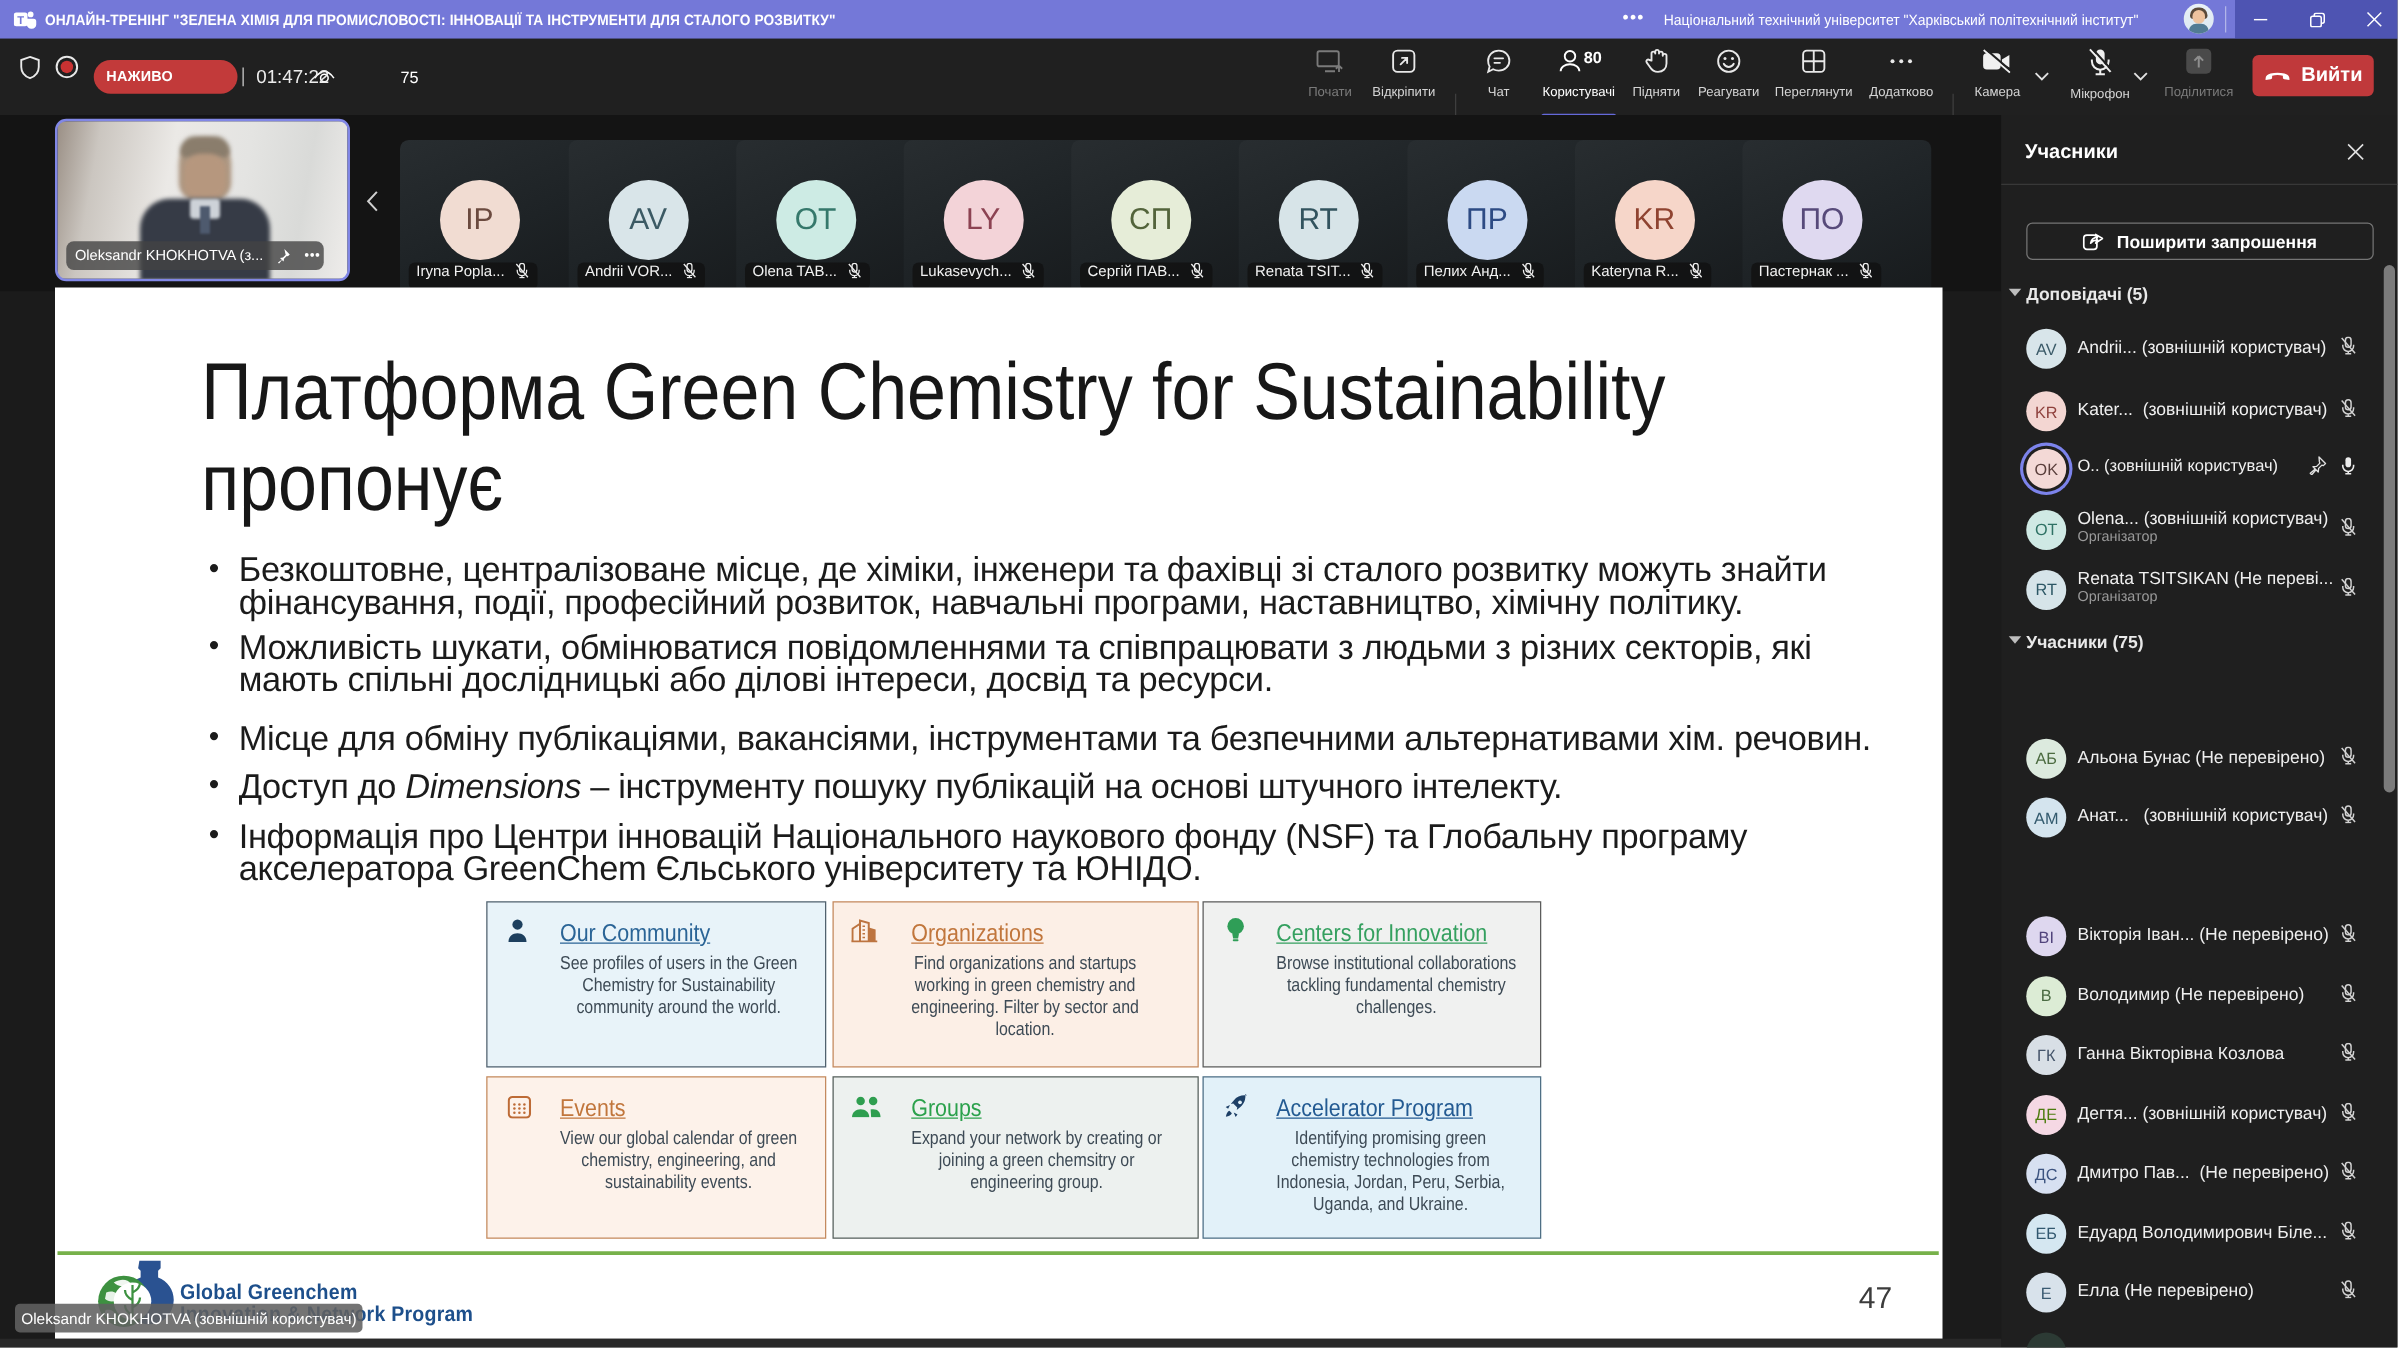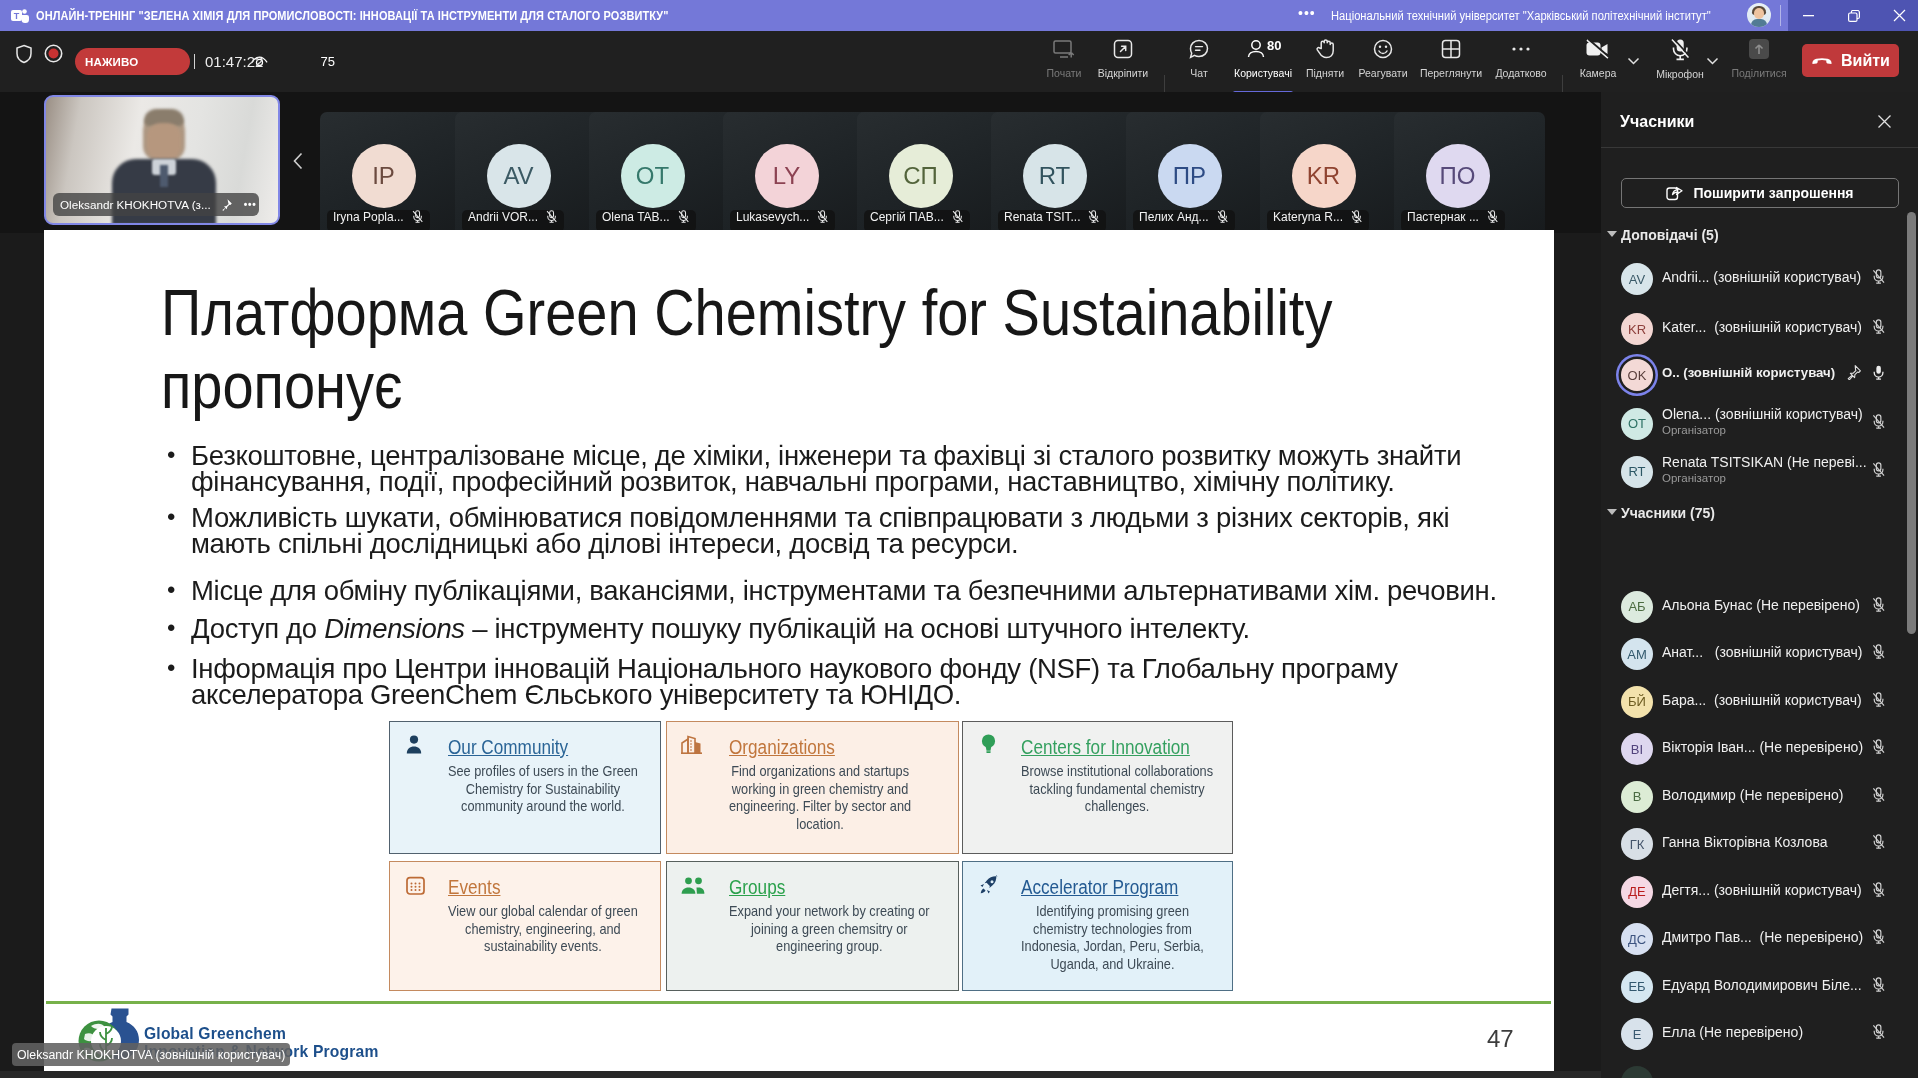--- a/index.html
+++ b/index.html
@@ -488,21 +488,21 @@
   </div>
   <div class="prow" style="top:213px">
     <div class="pav" style="background:#f3d6d2;color:#8e403c">KR</div>
     <div class="pnm">Kater...&nbsp;&nbsp;(зовнішній користувач)</div>
     <svg class="mic" width="15" height="15" viewBox="0 0 14 14" style="color:#d2d2d2">
         <use href="#micoff"></use>
       </svg>
   </div>
   <div class="prow" style="top:259px">
     <div class="pav" style="background:#f3d9d6;color:#5a3f3c;box-shadow:0 0 0 2.5px #1f1f1f,0 0 0 5px #7c83eb">OK</div>
-    <div class="pnm" style="font-weight:700;font-size:13.2px">O.. (зовнішній користувач)</div>
+    <div class="pnm" style="font-weight:400;font-size:13.2px">O.. (зовнішній користувач)</div>
     <svg style="position:absolute;left:245px;top:13px" width="16" height="16" viewBox="0 0 16 16">
       <path d="M9.2 1.6 l5.2 5.2 -1.7 1.7 -1.2-.4 -2.6 2.6 -.3 2.9 -1.8-1.8 -3.4 4 -1.2-1.2 4-3.4 -1.8-1.8 2.9-.3 2.6-2.6 -.4-1.2 Z" fill="none" stroke="#e0e0e0" stroke-width="1.1" stroke-linejoin="round"></path>
     </svg>
     <svg class="mic" width="15" height="15" viewBox="0 0 14 14">
       <rect x="5" y="0.8" width="4.2" height="7.4" rx="2.1" fill="#ececec"></rect>
       <path d="M3 6.3 v1 a4 4 0 0 0 8.1 0 v-1" fill="none" stroke="#ececec" stroke-width="1.2"></path>
       <path d="M7.1 11.5 v1.6 M4.9 13.1 h4.4" stroke="#ececec" stroke-width="1.2"></path>
     </svg>
   </div>
   <div class="prow two" style="top:307.5px">
@@ -531,27 +531,20 @@
         <use href="#micoff"></use>
       </svg>
   </div>
   <div class="prow" style="top:538px">
     <div class="pav" style="background:#d4e4ee;color:#335a6e">АМ</div>
     <div class="pnm">Анат...&nbsp;&nbsp;&nbsp;(зовнішній користувач)</div>
     <svg class="mic" width="15" height="15" viewBox="0 0 14 14" style="color:#d2d2d2">
         <use href="#micoff"></use>
       </svg>
   </div>
-  <div class="prow" style="top:585.5px">
-    <div class="pav" style="background:#f3e2ac;color:#6b5a1f">БЙ</div>
-    <div class="pnm">Бара...&nbsp;&nbsp;(зовнішній користувач)</div>
-    <svg class="mic" width="15" height="15" viewBox="0 0 14 14" style="color:#d2d2d2">
-        <use href="#micoff"></use>
-      </svg>
-  </div>
   <div class="prow" style="top:633px">
     <div class="pav" style="background:#ded7ef;color:#51437c">ВІ</div>
     <div class="pnm">Вікторія Іван... (Не перевірено)</div>
     <svg class="mic" width="15" height="15" viewBox="0 0 14 14" style="color:#d2d2d2">
         <use href="#micoff"></use>
       </svg>
   </div>
   <div class="prow" style="top:680.5px">
     <div class="pav" style="background:#dcecd5;color:#4b6b43">В</div>
     <div class="pnm">Володимир (Не перевірено)</div>
@@ -560,21 +553,21 @@
       </svg>
   </div>
   <div class="prow" style="top:728px">
     <div class="pav" style="background:#d8dfe6;color:#44546a">ГК</div>
     <div class="pnm">Ганна Вікторівна Козлова</div>
     <svg class="mic" width="15" height="15" viewBox="0 0 14 14" style="color:#d2d2d2">
         <use href="#micoff"></use>
       </svg>
   </div>
   <div class="prow" style="top:775.5px">
-    <div class="pav" style="background:#f5d8e4;color:#b91c1c">ДЕ</div>
+    <div class="pav" style="background:#f5d8e4;color:#4d7c0f">ДЕ</div>
     <div class="pnm">Дегтя... (зовнішній користувач)</div>
     <svg class="mic" width="15" height="15" viewBox="0 0 14 14" style="color:#d2d2d2">
         <use href="#micoff"></use>
       </svg>
   </div>
   <div class="prow" style="top:823px">
     <div class="pav" style="background:#d7e0f1;color:#3d5480">ДС</div>
     <div class="pnm">Дмитро Пав...&nbsp;&nbsp;(Не перевірено)</div>
     <svg class="mic" width="15" height="15" viewBox="0 0 14 14" style="color:#d2d2d2">
         <use href="#micoff"></use>

